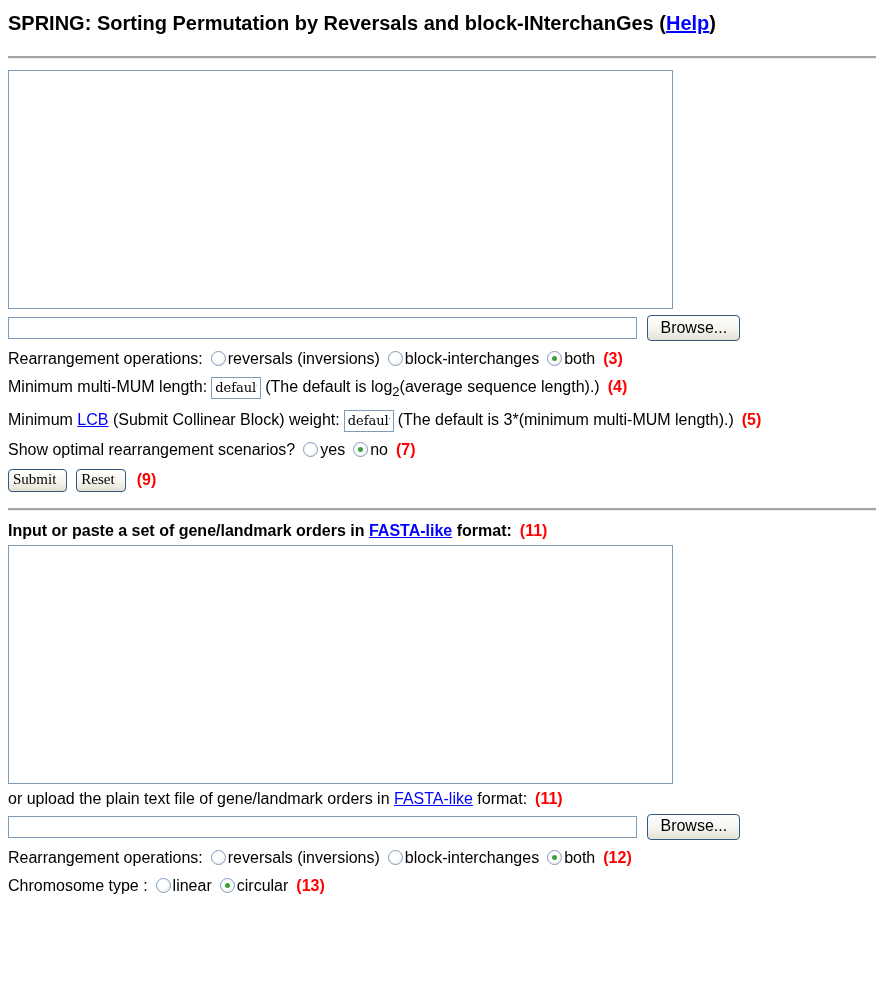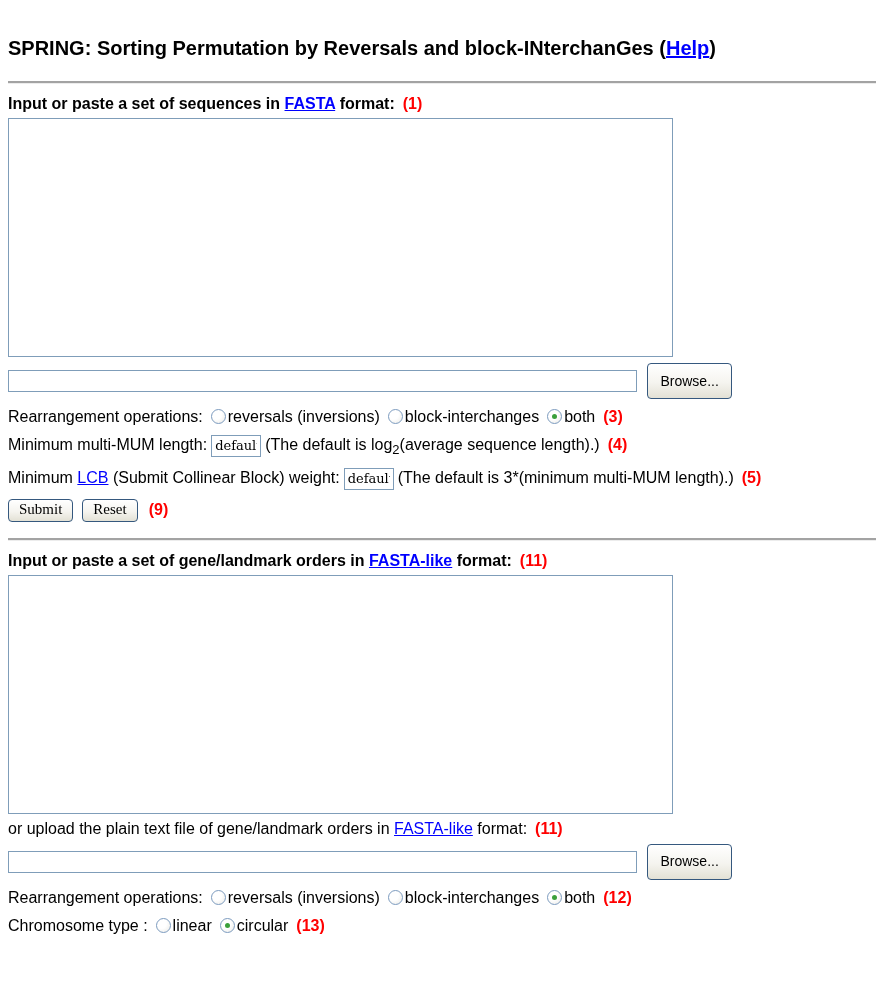--- a/index.html
+++ b/index.html
@@ -7,21 +7,21 @@
   body {
     margin: 8px;
     width: 868px;
     font-family: "Liberation Sans", sans-serif;
     font-size: 16px;
     color: #000;
   }
   .title {
     font-size: 20px;
     font-weight: bold;
-    margin: 29px 0 21px 0;
+    margin: 4px 0 21px 0;
     white-space: nowrap;
   }
   a.lnk { color: #0000ff; text-decoration: underline; cursor: pointer; }
   hr.divider {
     border: none;
     height: 2px;
     background: #a3a3a3;
     box-shadow: 0 1px 0 #ececec;
     margin: 12px 0 12px 0;
   }
@@ -53,30 +53,30 @@
     display: inline-block;
     border: 1px solid #35587e;
     border-radius: 4px;
     background: linear-gradient(180deg, #ffffff 0%, #f5f4ef 55%, #e3e1d5 100%);
     color: #000;
     cursor: pointer;
     vertical-align: middle;
   }
   .browse-btn {
     font-family: "Liberation Sans", sans-serif;
-    font-size: 14px;
-    height: 36px;
+    font-size: 16px;
+    height: 26px;
     padding: 2px 12px 3px 12px;
     margin-left: 6px;
   }
   .form-btn {
     font-family: "Liberation Serif", serif;
     font-size: 15px;
     height: 23px;
-    padding: 1px 10px 2px 10px;
+    padding: 1px 10px 2px 4px;
     margin-right: 9px;
   }
   .row { margin: 7px 0; line-height: 21px; }
   .radio {
     display: inline-block;
     width: 15px; height: 15px;
     border: 1px solid #7c9bbf;
     border-radius: 50%;
     background: radial-gradient(circle at 35% 35%, #ffffff 40%, #e9e9e5 100%);
     position: relative;
@@ -126,21 +126,20 @@
 </style>
 </head>
 <body>
 
 <div class="title"><span>SPRING: Sorting Permutation by Reversals and block-INterchanGes (</span><a class="lnk" style="font-weight:bold">Help</a><span>)</span></div>
 
 <hr class="divider">
 
 <div>
 
-  <div class="sec-label"><span>Input or paste a set of sequences in </span><a class="lnk">FASTA</a><span> format:</span><span class="marker">(1)</span></div>
 
   <textarea class="big-box" style=""></textarea>
 
 
   <div class="file-row">
     <input type="text" class="file-text" value="" style="">
     <button class="btn browse-btn">Browse...</button>
   </div>
 
   <div class="row">
@@ -149,20 +148,23 @@
 
   <div class="row">
     <span>Minimum multi-MUM length:</span><input type="text" class="small-text" value="default" style=""><span>(The default is log</span><sub class="sub2">2</sub><span>(average sequence length).)</span><span class="marker">(4)</span>
   </div>
 
   <div class="row">
     <span>Minimum </span><a class="lnk">LCB</a><span> (Submit Collinear Block) weight:</span><input type="text" class="small-text" value="default" style=""><span>(The default is 3*(minimum multi-MUM length).)</span><span class="marker">(5)</span>
   </div>
 
 
+  <div class="row">
+    <span>Show optimal rearrangement scenarios?</span><span class="radio"></span><span>yes</span><span class="radio checked"></span><span>no</span><span class="marker">(7)</span>
+  </div>
 
 
   <div class="btn-row">
     <button class="btn form-btn">Submit</button><button class="btn form-btn">Reset</button><span class="marker" style="margin-left:2px">(9)</span>
   </div>
 
 </div>
 
 <hr class="divider" style="margin-top:16px">
 

